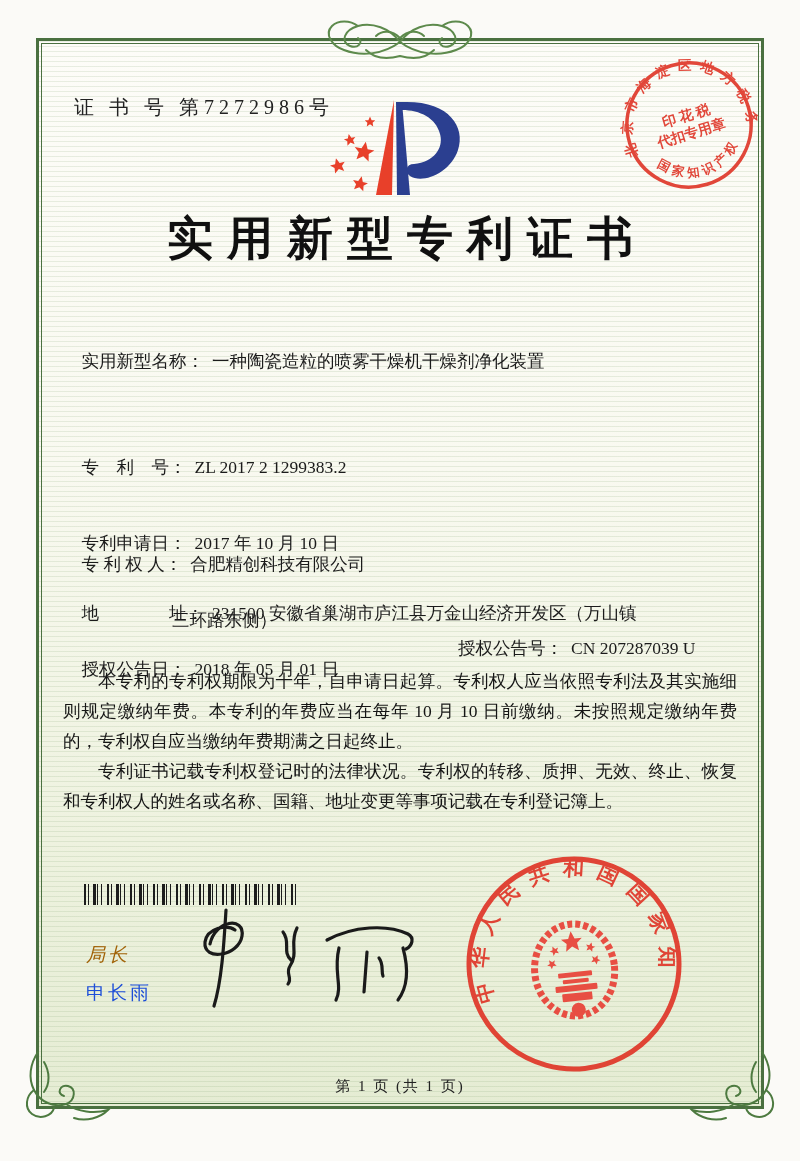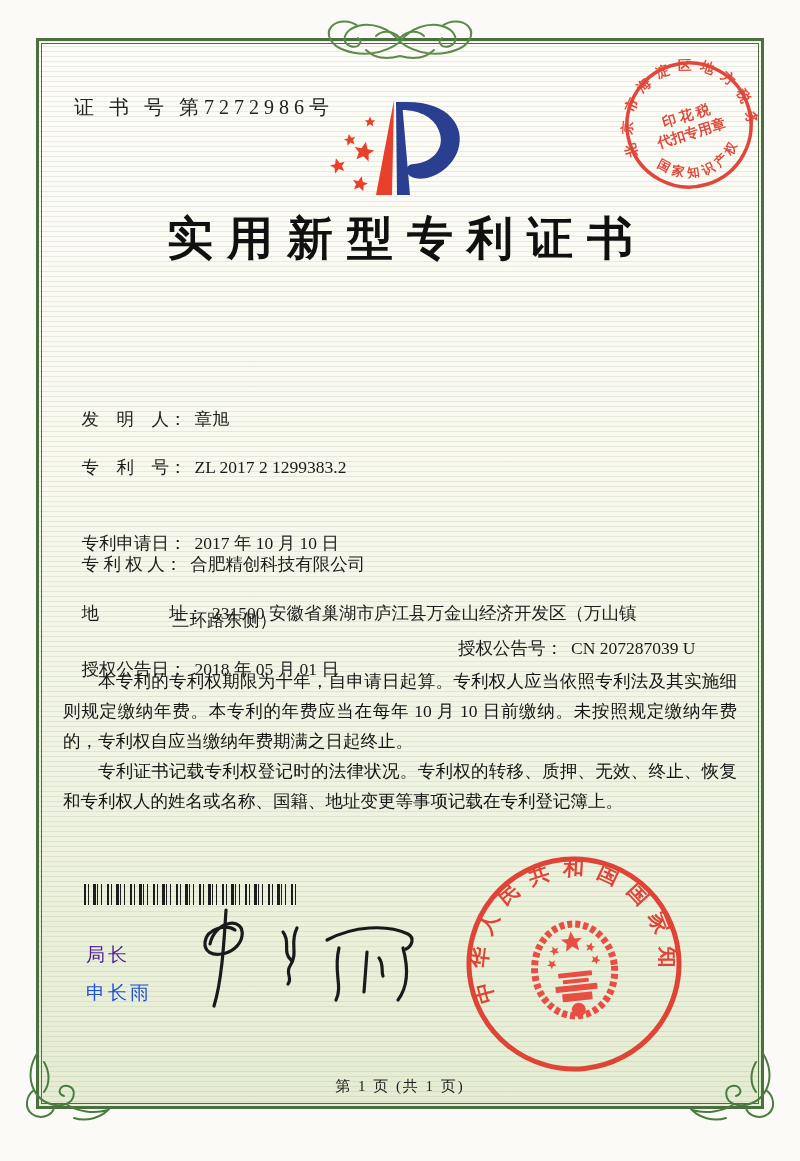--- a/index.html
+++ b/index.html
@@ -46,21 +46,21 @@
   .paras p{margin:0;text-indent:2em;}
 
   .barcode{position:absolute;left:84px;top:884px;width:212px;height:21px;z-index:4;
     background-image:repeating-linear-gradient(90deg,
       #1c1c1c 0 2px, rgba(0,0,0,0) 2px 4px,
       #1c1c1c 4px 5px, rgba(0,0,0,0) 5px 9px,
       #1c1c1c 9px 12px, rgba(0,0,0,0) 12px 13px,
       #1c1c1c 13px 14px, rgba(0,0,0,0) 14px 17px,
       #1c1c1c 17px 18px, rgba(0,0,0,0) 18px 23px);}
 
-  .sig-title{position:absolute;left:86px;top:942px;font-size:19px;letter-spacing:3px;color:#4c1d95;z-index:4;}
+  .sig-title{position:absolute;left:86px;top:942px;font-size:19px;letter-spacing:3px;color:#a16207;z-index:4;font-style:italic;}
   .sig-name{position:absolute;left:86px;top:980px;font-size:19px;letter-spacing:3px;color:#1d4ed8;z-index:4;}
   .signature{position:absolute;left:155px;top:902px;z-index:5;}
 
   .office-seal{position:absolute;left:460px;top:850px;width:228px;height:228px;z-index:5;
                transform:rotate(-6deg);opacity:.94;}
   .seal-date{position:absolute;left:498px;top:1010px;font-size:19px;letter-spacing:2px;
              color:#111;z-index:6;white-space:pre;}
 
   .footer{position:absolute;left:0;width:100%;top:1077px;text-align:center;font-size:15px;
           letter-spacing:2px;color:#222;z-index:4;}
@@ -132,22 +132,22 @@
     </text>
     <text font-size="12.5" fill="#e03a2c" letter-spacing="4" font-weight="700">
       <textPath href="#taxArcBottom" startOffset="8">国家知识产权局</textPath>
     </text>
     <text x="73" y="68" text-anchor="middle" font-size="14" fill="#e03a2c" font-weight="700">印 花 税</text>
     <text x="73" y="86" text-anchor="middle" font-size="14" fill="#e03a2c" font-weight="700">代扣专用章</text>
   </svg>
 
   <div class="title">实用新型专利证书</div>
 
-  <div class="field f-inventor">
-    <span class="flabel">发　明　人：</span><span class="fvalue">章旭</span>
+  <div class="field f-name">
+    <span class="flabel">实用新型名称：</span><span class="fvalue">一种陶瓷造粒的喷雾干燥机干燥剂净化装置</span>
   </div>
   <div class="field f-patentno">
     <span class="flabel">专　利　号：</span><span class="fvalue">ZL 2017 2 1299383.2</span>
   </div>
   <div class="field f-filing">
     <span class="flabel">专利申请日：</span><span class="fvalue">2017 年 10 月 10 日</span>
   </div>
   <div class="field f-patentee">
     <span class="flabel">专 利 权 人：</span><span class="fvalue">合肥精创科技有限公司</span>
   </div>

